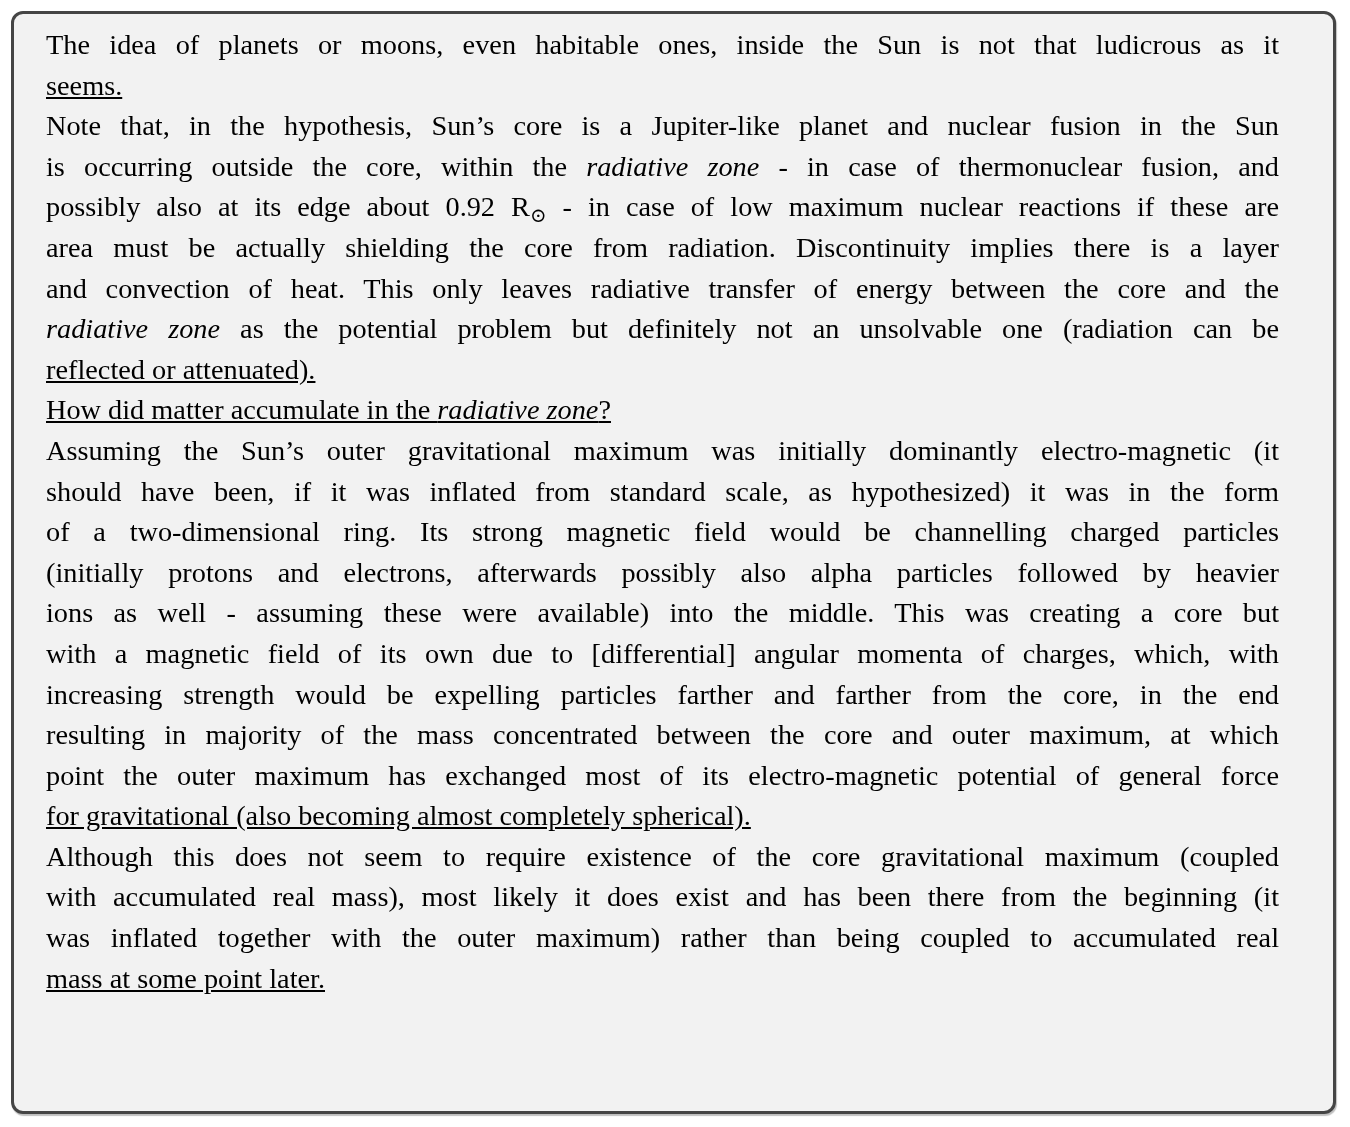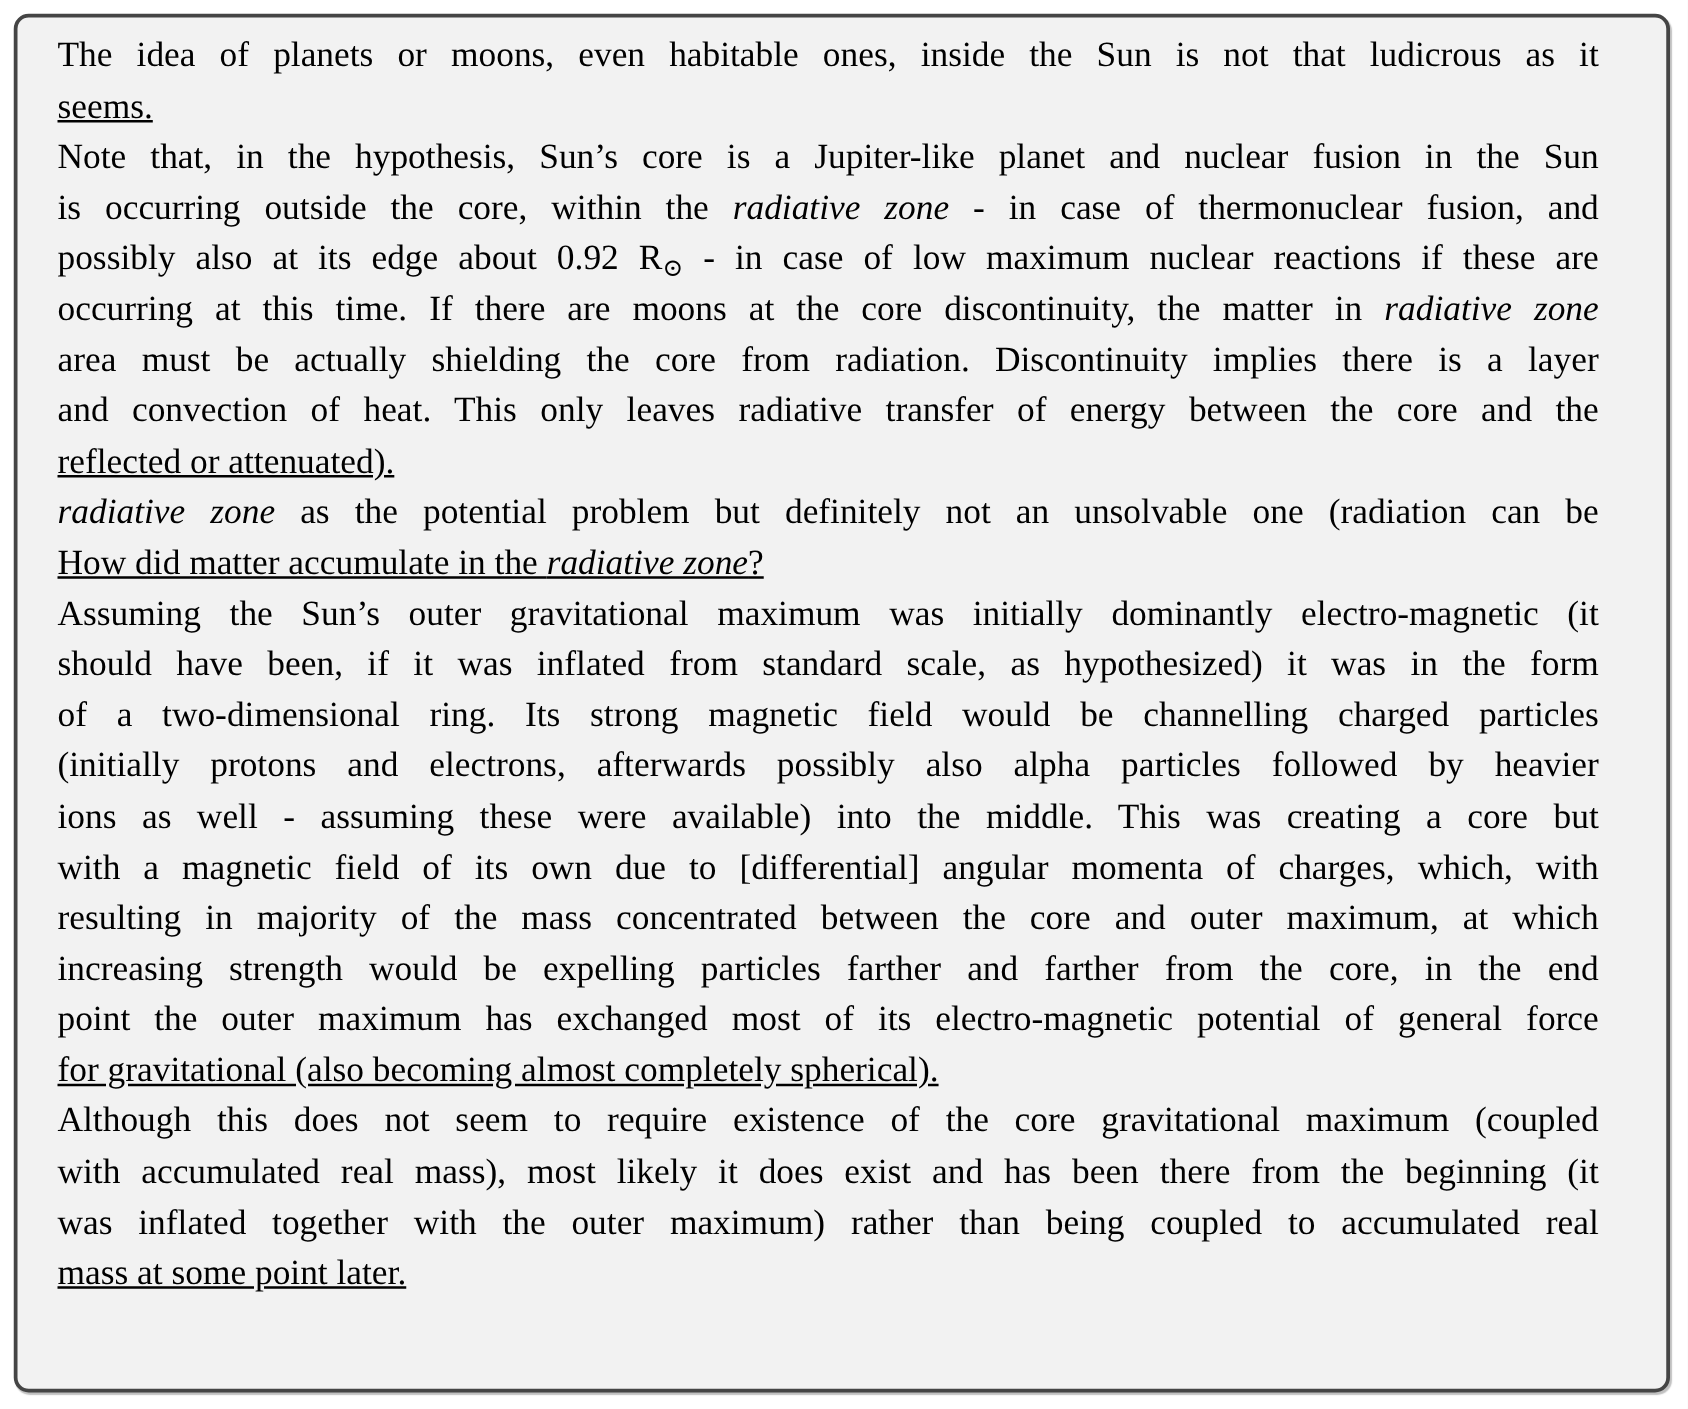--- a/index.html
+++ b/index.html
@@ -56,38 +56,37 @@
 <div class="box"></div>
 <div class="text" id="text-root">
     <div>
       <span class="line"><span>The idea of planets or moons, even habitable ones, inside the Sun is not that ludicrous as it</span></span>
       <span class="line last"><span>seems.</span></span>
     </div>
     <div>
       <span class="line"><span>Note that, in the hypothesis, Sun’s core is a Jupiter-like planet and nuclear fusion in the Sun</span></span>
       <span class="line"><span>is occurring outside the core, within the </span><span class="it">radiative zone</span><span> - in case of thermonuclear fusion, and</span></span>
       <span class="line"><span>possibly also at its edge about 0.92 R</span><span class="sun-sub">⊙</span><span> - in case of low maximum nuclear reactions if these are</span></span>
-      <span class="line"><span>occurring at this time. If there are moons at the core discontinuity, the matter in </span><span class="it">radiative zone</span></span>
       <span class="line"><span>area must be actually shielding the core from radiation. Discontinuity implies there is a layer</span></span>
       <span class="line"><span>and convection of heat. This only leaves radiative transfer of energy between the core and the</span></span>
+      <span class="line"><span class="it">radiative zone</span><span> as the potential problem but definitely not an unsolvable one (radiation can be</span></span>
       <span class="line last"><span>reflected or attenuated).</span></span>
-      <span class="line"><span class="it">radiative zone</span><span> as the potential problem but definitely not an unsolvable one (radiation can be</span></span>
     </div>
     <div>
       <span class="line last"><span>How did matter accumulate in the </span><span class="it">radiative zone</span><span>?</span></span>
     </div>
     <div>
       <span class="line"><span>Assuming the Sun’s outer gravitational maximum was initially dominantly electro-magnetic (it</span></span>
       <span class="line"><span>should have been, if it was inflated from standard scale, as hypothesized) it was in the form</span></span>
       <span class="line"><span>of a two-dimensional ring. Its strong magnetic field would be channelling charged particles</span></span>
       <span class="line"><span>(initially protons and electrons, afterwards possibly also alpha particles followed by heavier</span></span>
       <span class="line"><span>ions as well - assuming these were available) into the middle.  This was creating a core but</span></span>
       <span class="line"><span>with a magnetic field of its own due to [differential] angular momenta of charges, which, with</span></span>
+      <span class="line"><span>increasing strength would be expelling particles farther and farther from the core, in the end</span></span>
       <span class="line"><span>resulting in majority of the mass concentrated between the core and outer maximum, at which</span></span>
-      <span class="line"><span>increasing strength would be expelling particles farther and farther from the core, in the end</span></span>
       <span class="line"><span>point the outer maximum has exchanged most of its electro-magnetic potential of general force</span></span>
       <span class="line last"><span>for gravitational (also becoming almost completely spherical).</span></span>
     </div>
     <div>
       <span class="line"><span>Although this does not seem to require existence of the core gravitational maximum (coupled</span></span>
       <span class="line"><span>with accumulated real mass), most likely it does exist and has been there from the beginning (it</span></span>
       <span class="line"><span>was inflated together with the outer maximum) rather than being coupled to accumulated real</span></span>
       <span class="line last"><span>mass at some point later.</span></span>
     </div>
   </div>

